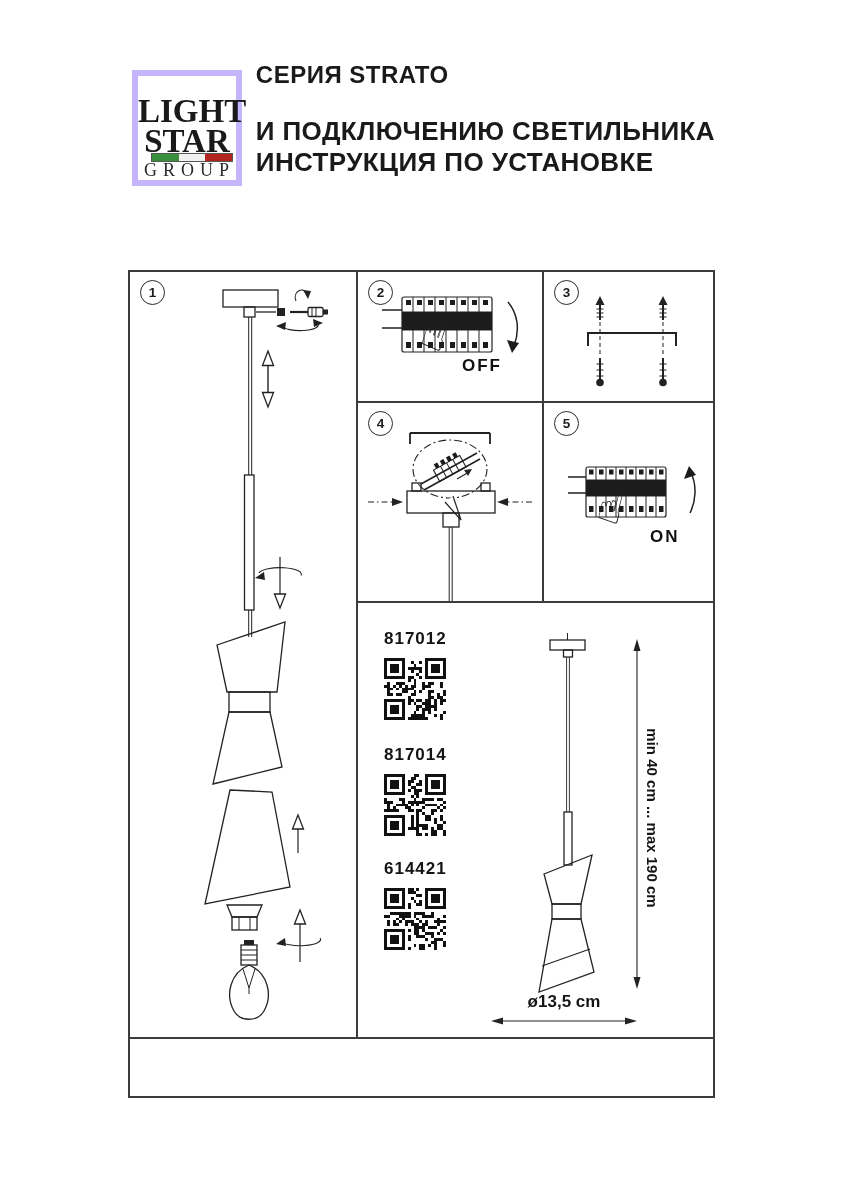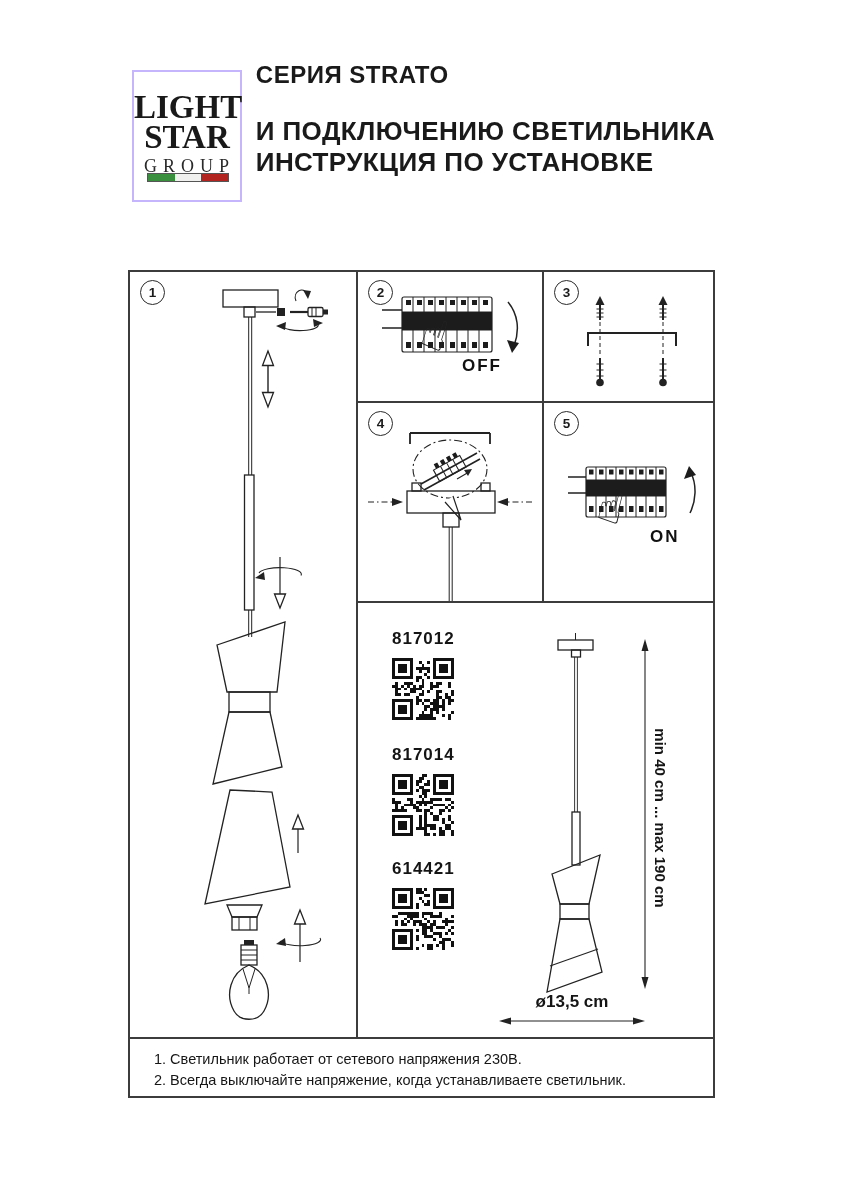--- a/index.html
+++ b/index.html
@@ -1,19 +1,19 @@
 <!DOCTYPE html>
 <html><head>
 <meta charset="utf-8">
 <style>
   html,body{margin:0;padding:0;background:#fff;}
   #page{position:relative;width:848px;height:1200px;background:#fff;overflow:hidden;
         font-family:"Liberation Sans",sans-serif;color:#1b1b1b;}
   
-  #logo-box{position:absolute;left:132px;top:70px;width:110px;height:132px;border:2px solid #c4b5fd;
+  #logo-box{position:absolute;left:132px;top:70px;width:110px;height:116px;border:6px solid #c4b5fd;
             box-sizing:border-box;text-align:center;}
   .logo-word{font-family:"Liberation Serif",serif;font-weight:bold;font-size:33px;line-height:.92;
              letter-spacing:0px;color:#191919;}
   .logo-word.first{margin-top:20px;}
   .logo-group{font-family:"Liberation Serif",serif;font-size:18px;letter-spacing:6px;color:#2a2a2a;
               margin-top:3px;margin-left:5px;}
   #logo-flag{position:absolute;left:13px;bottom:18px;width:80px;height:7px;border:1px solid #555;
              display:flex;box-sizing:content-box;}
   #logo-flag div{flex:1;height:100%;}
   #hdr-right{position:absolute;right:133px;top:60px;text-align:left;}
@@ -254,21 +254,21 @@
           <g>
             <path d="M146,110 C152,98 153,82 147,70" stroke-width="1.5"></path>
             <polygon points="145,63 140,76 152,72" fill="#1c1c1c" stroke="none"></polygon>
           </g>
         </g>
       </svg>
       <span class="hand" style="left:54px;top:84px;transform:rotate(14deg)">☝</span>
       <span class="switch-label" style="left:106px;top:124px">ON</span>
     </div>
 
-    <div class="panel" style="left:228px;top:331px;width:355px;height:434px">
+    <div class="panel" style="left:220px;top:331px;width:355px;height:434px">
       <div class="qr-item" style="top:26px">
         <div class="qr-code-label">817012</div>
         <svg class="qr" viewBox="0 0 21 21">
             <rect x="0" y="0" width="21" height="21" fill="#ffffff"></rect>
             <rect x="9" y="1" width="1" height="1" fill="#111"></rect>
             <rect x="12" y="1" width="1" height="1" fill="#111"></rect>
             <rect x="10" y="2" width="1" height="1" fill="#111"></rect>
             <rect x="8" y="3" width="1" height="1" fill="#111"></rect>
             <rect x="9" y="3" width="1" height="1" fill="#111"></rect>
             <rect x="10" y="3" width="1" height="1" fill="#111"></rect>
@@ -666,20 +666,14 @@
             <path d="M21,418 H147" stroke-width="1.1"></path>
             <polygon points="11,418 23,414.5 23,421.5" fill="#222" stroke="none"></polygon>
             <polygon points="157,418 145,414.5 145,421.5" fill="#222" stroke="none"></polygon>
           </g>
         </g>
         <text x="167" y="215" transform="rotate(90 167 215)" text-anchor="middle" font-family="Liberation Sans, sans-serif" font-size="15" font-weight="bold" fill="#151515">min 40 cm ... max 190 cm</text>
         <text x="84" y="404" text-anchor="middle" font-family="Liberation Sans, sans-serif" font-size="17" font-weight="bold" fill="#151515">ø13,5 cm</text>
       </svg>
     </div>
 
-    <div class="panel" style="left:0;top:767px;width:583px;height:57px">
-      <div id="footer-notes">
-        <div>1. Светильник работает от сетевого напряжения 230В.</div>
-        <div>2. Всегда выключайте напряжение, когда устанавливаете светильник.</div>
-      </div>
-    </div>
   </div>
 </div>
 
 </body></html>

